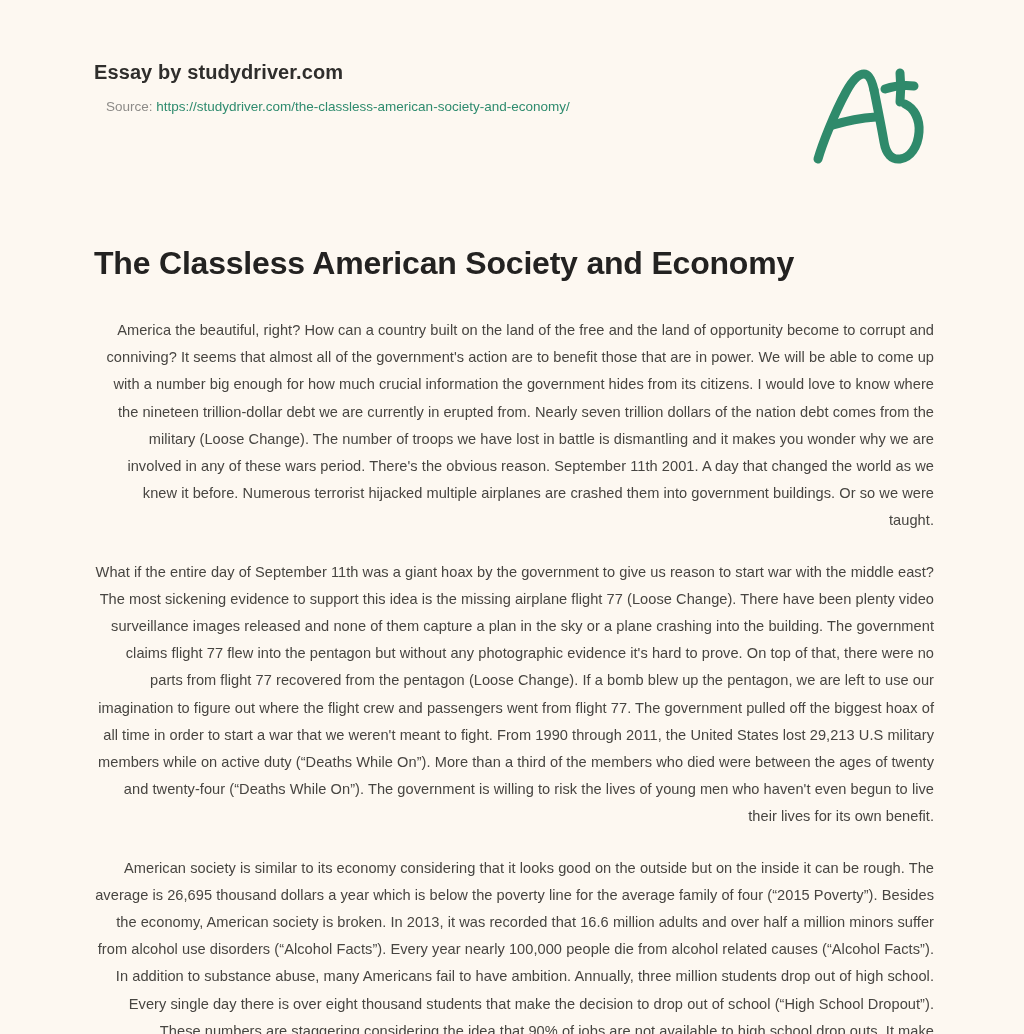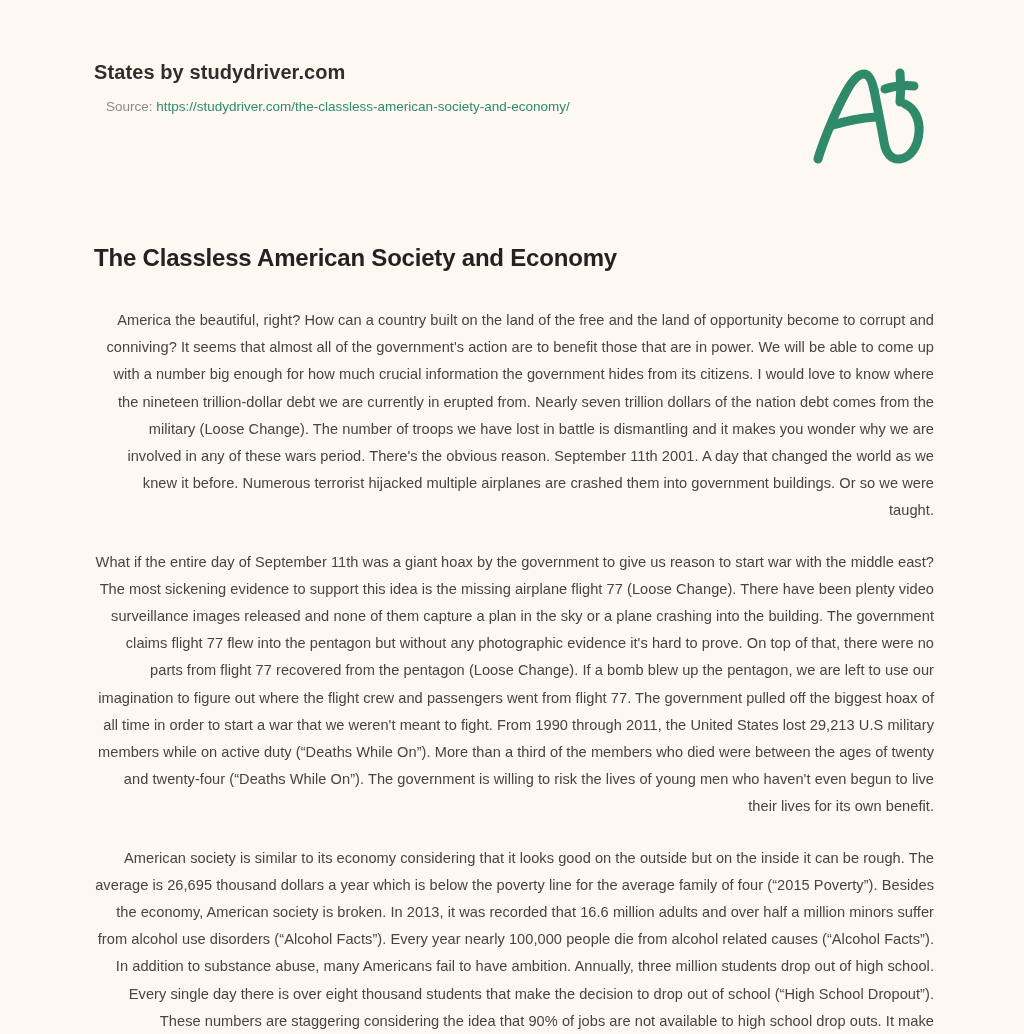--- a/index.html
+++ b/index.html
@@ -82,21 +82,21 @@
 
   
   .article {
     position: absolute;
     left: 94px;
     top: 243px;
     width: 840px;
   }
 
   .article-title {
-    font-size: 24px;
+    font-size: 32px;
     font-weight: bold;
     color: #232221;
     letter-spacing: -0.2px;
     line-height: 1.25;
     margin: 0 0 34px 0;
   }
 
   .article-body p {
     font-size: 14.6px;
     line-height: 27.2px;
@@ -110,21 +110,21 @@
   }
 </style>
 </head>
 <body>
 
 <div class="page">
 
   <div class="header">
 
     <div class="header-text">
-      <div class="essay-by">States by studydriver.com</div>
+      <div class="essay-by">Essay by studydriver.com</div>
 
       <div class="source-line">
         <span class="source-label">Source: </span><a class="source-url" href="#">https://studydriver.com/the-classless-american-society-and-economy/</a>
       </div>
     </div>
 
     <div class="logo">
       <svg viewBox="0 0 130 105" xmlns="http://www.w3.org/2000/svg">
         <g fill="none" stroke="#2f8a6b" stroke-linecap="round" stroke-linejoin="round">
 

